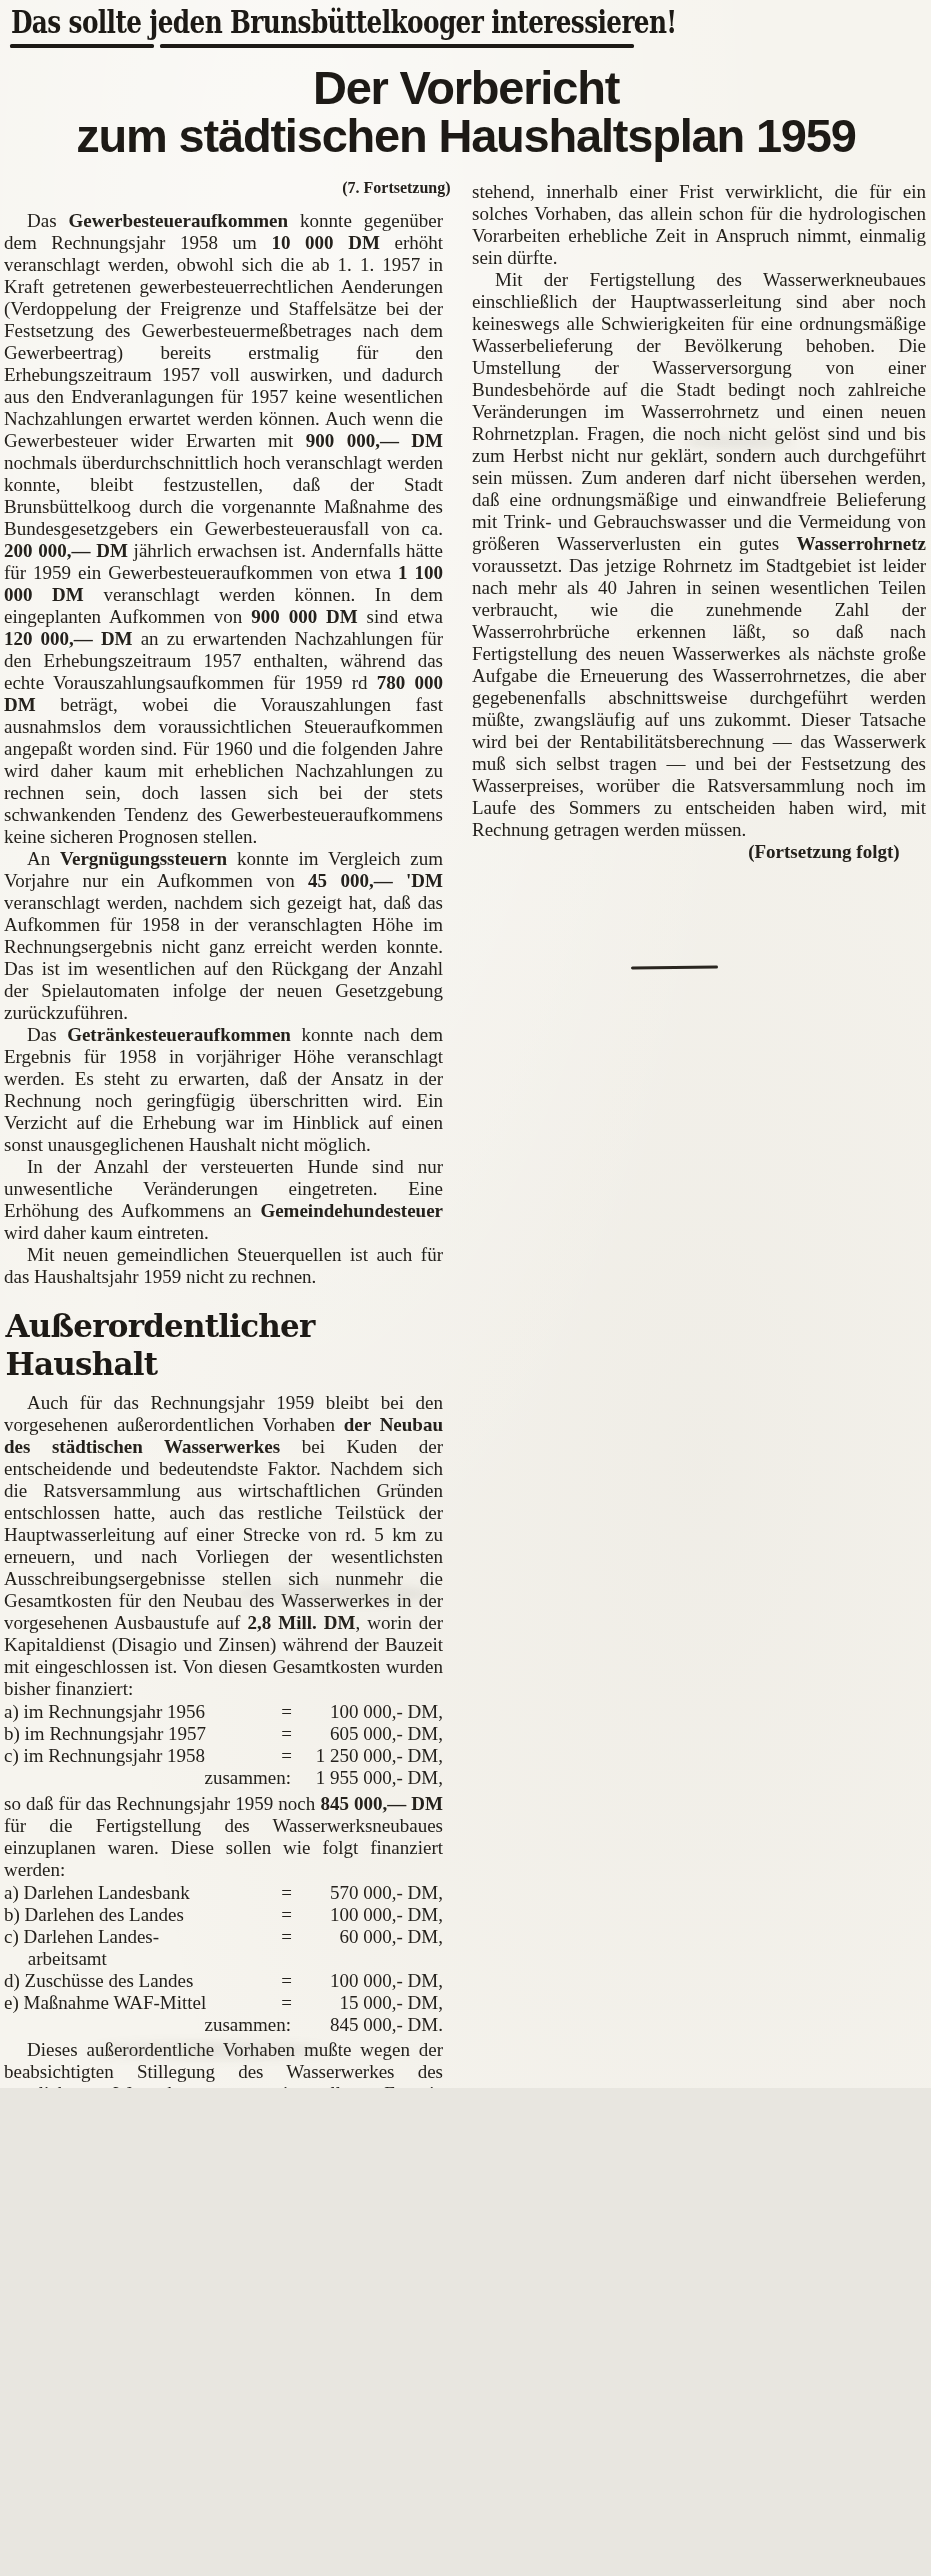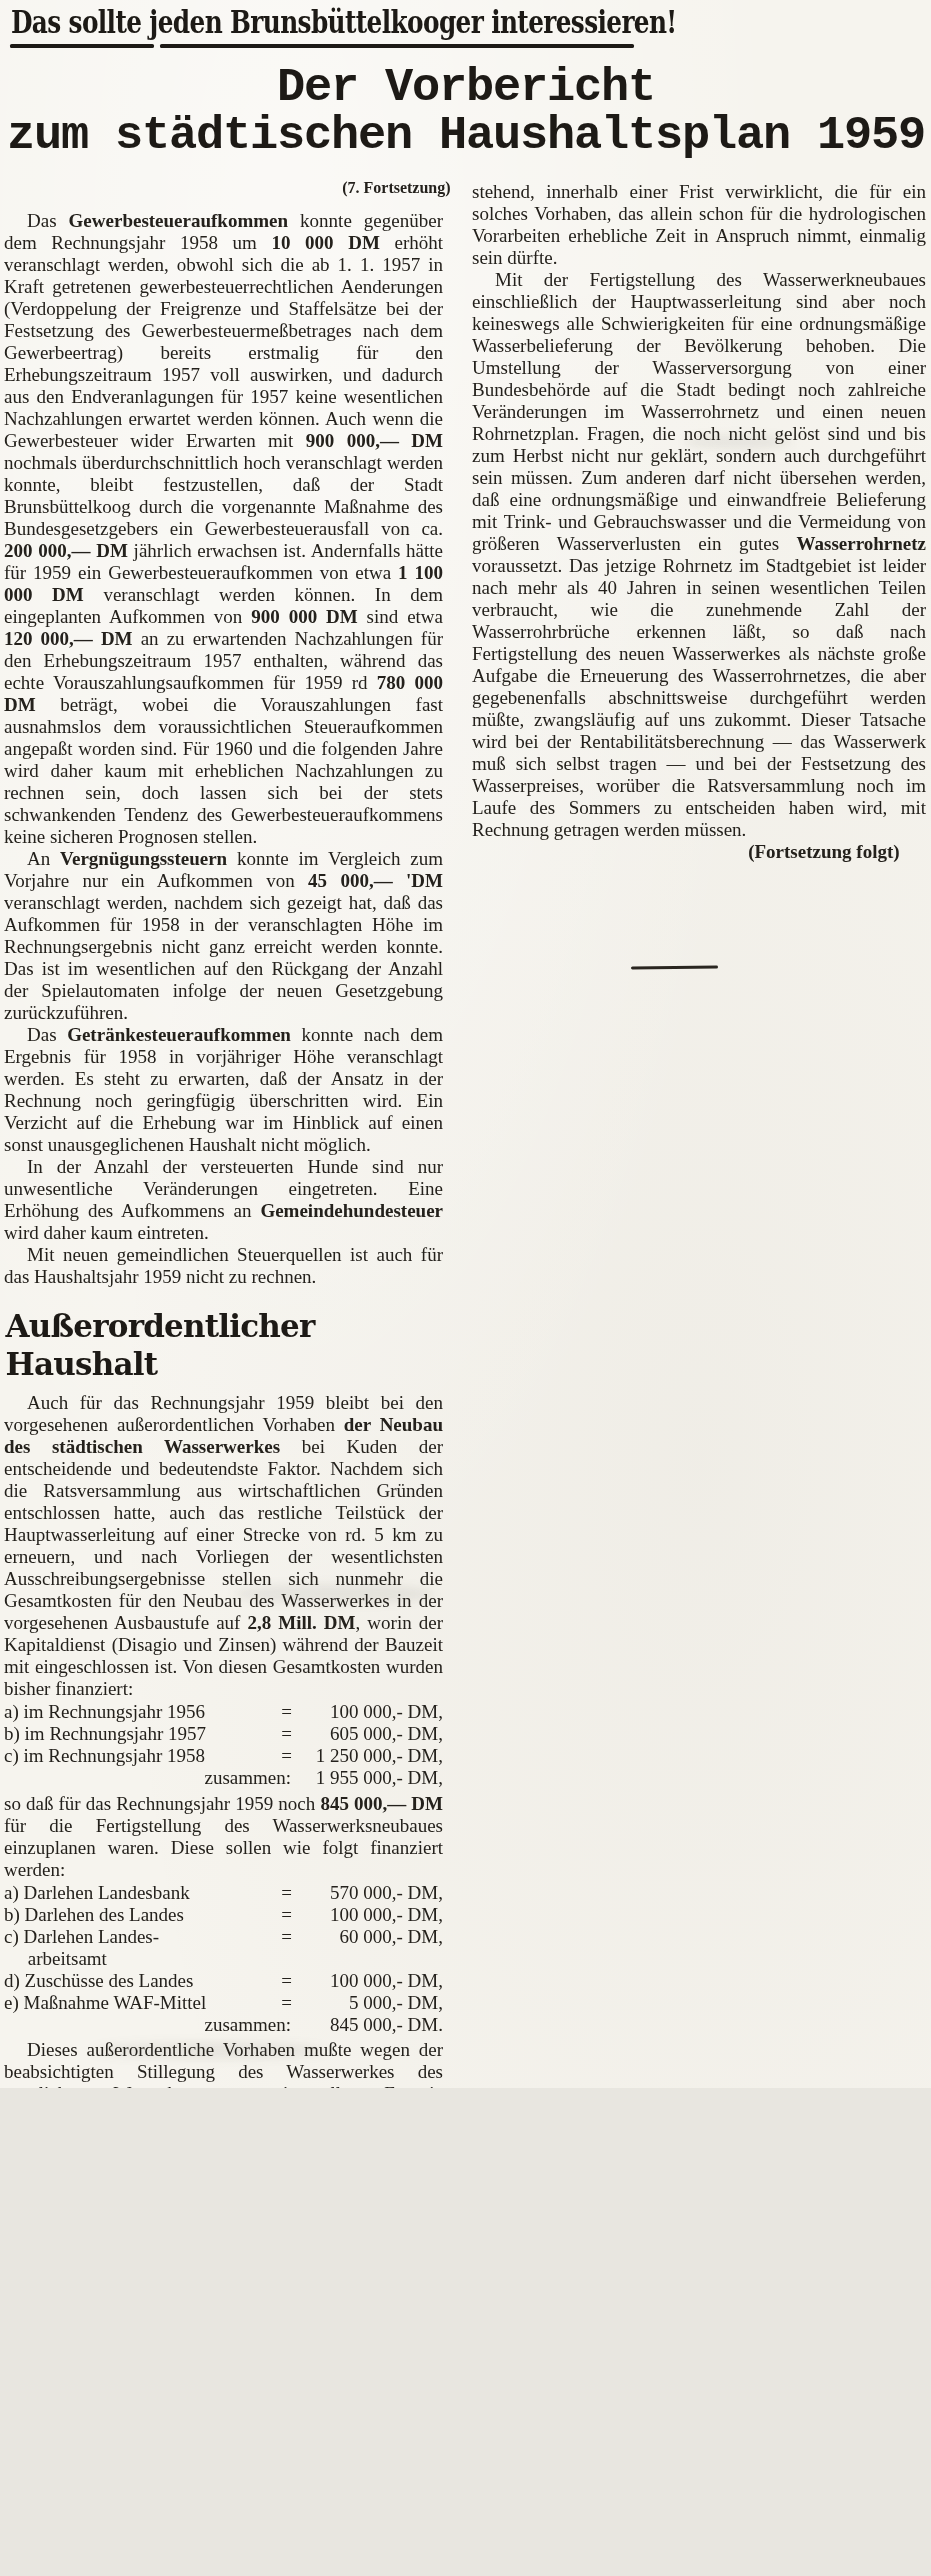--- a/index.html
+++ b/index.html
@@ -44,21 +44,21 @@
   .kicker-rule.seg2 { left: 160px; width: 474px; }
 
   
   .headline {
     position: absolute;
     left: 0;
     top: 64px;
     width: 932px;
     margin: 0;
     text-align: center;
-    font-family: Liberation Mono, monospace;
+    font-family: Liberation Sans, sans-serif;
     font-weight: bold;
     color: #1d1a16;
   }
   .headline .line {
     display: block;
     font-size: 47px;
     line-height: 48px;
     letter-spacing: -1.2px;
     white-space: nowrap;
   }
@@ -220,21 +220,21 @@
       <div class="fin-row">
         <span class="fin-label">d) Zuschüsse des Landes</span>
         <span class="fin-spacer"></span>
         <span class="fin-eq">=</span>
         <span class="fin-amt">100 000,- DM,</span>
       </div>
       <div class="fin-row">
         <span class="fin-label">e) Maßnahme WAF-Mittel</span>
         <span class="fin-spacer"></span>
         <span class="fin-eq">=</span>
-        <span class="fin-amt">5 000,- DM,</span>
+        <span class="fin-amt">15 000,- DM,</span>
       </div>
       <div class="fin-total">
         <span class="fin-total-label">zusammen:</span>
         <span class="fin-amt">845 000,- DM.</span>
       </div>
     </div>
 
     <p class="ind"><span>Dieses außerordentliche Vorhaben mußte wegen der beabsichtigten Stillegung des Wasserwerkes des staatlichen Wasserbauamtes mit aller Energie vorangetrieben werden. Die im letzten Jahr immer deutlicher in Erscheinung tretende Verschlechterung der Qualität des gelieferten Wassers führt jedem Bürger unserer Stadt sichtbar vor Augen, wie notwendig diese Maßnahme im gesundheitlichen und wirtschaftlichen Interesse unserer Bevölkerung geworden ist. Wir wollen nur hoffen, daß sich der Zustand des heutigen Trinkwassers, das selbstverständlich regelmäßig untersucht wird, bis zum Anlaufen des neuen Wasserwerkes nicht noch weiter verschlechtert. Die Inbetriebnahme des neuen städtischen Wasserwerkes ist zum Herbst ds. Js. vorgesehen. Wir sind dann einer großen Sorge enthoben und haben das größte von Brunsbüttelkoog bisher durchgeführte Bauvorhaben unter Zurückstellung vieler Bedenken und unter einem ständigen Zeitdruck</span></p>
   </div>
 

